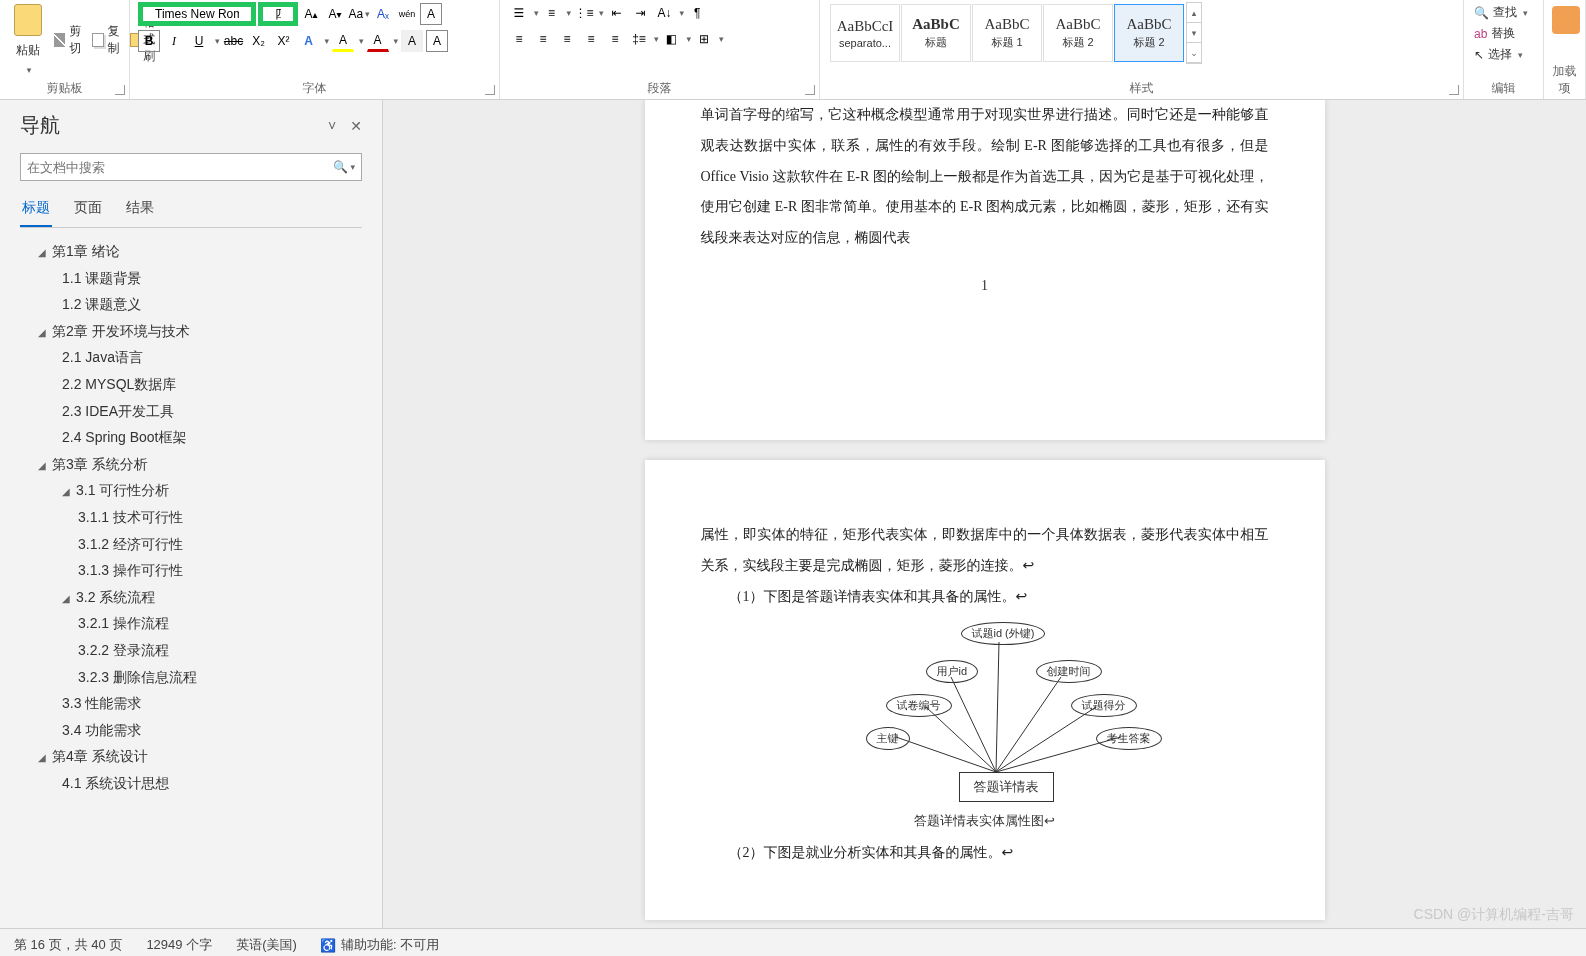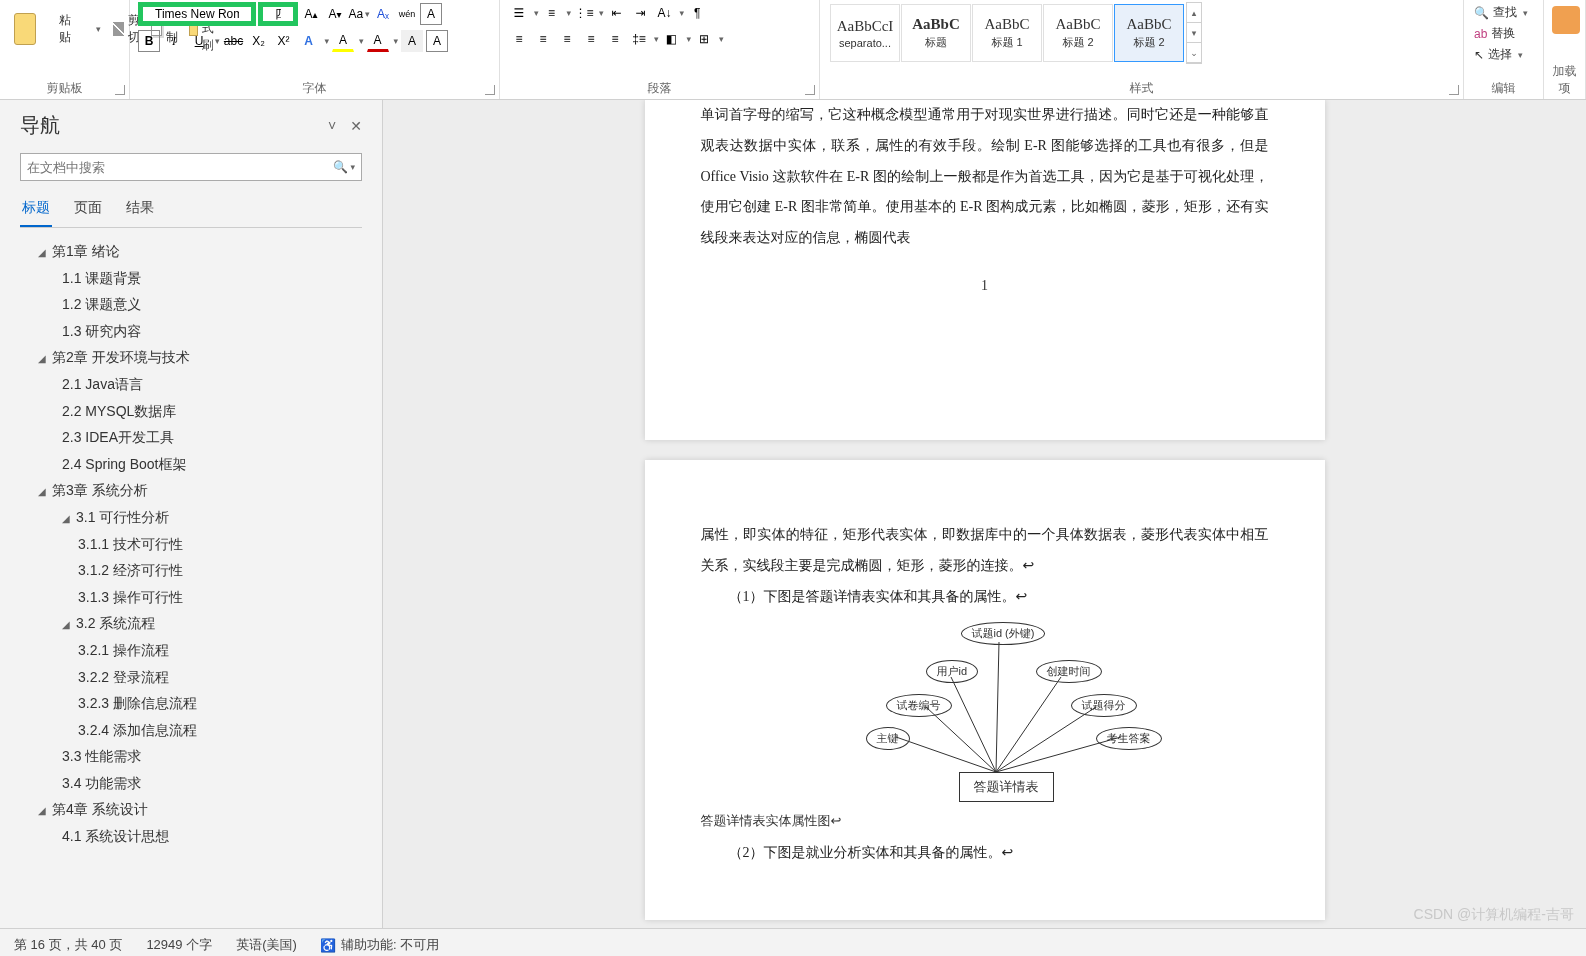--- a/index.html
+++ b/index.html
@@ -4,21 +4,21 @@
 <style>
 * { box-sizing: border-box; margin: 0; padding: 0; font-family: "Microsoft YaHei", sans-serif; }
 body { background: #f0f0f0; width: 1586px; height: 956px; overflow: hidden; font-size: 12px; color: #333; }
 
 .ribbon { background: #fff; height: 100px; display: flex; border-bottom: 1px solid #d0d0d0; }
 .ribbon-group { border-right: 1px solid #e0e0e0; padding: 2px 8px 0 8px; display: flex; flex-direction: column; position: relative; }
 .ribbon-group .label { text-align: center; font-size: 12px; color: #666; padding: 2px 0; margin-top: auto; }
 .ribbon-group .launcher { position: absolute; right: 4px; bottom: 4px; width: 10px; height: 10px; border: 1px solid #999; border-top: none; border-left: none; }
 
 .clipboard { width: 130px; }
-.paste-btn { display: flex; flex-direction: row; align-items: center; gap: 20px; padding: 2px 6px; text-align: center; }
+.paste-btn { display: flex; flex-direction: column; align-items: center; gap: 6px; padding: 2px 6px; }
 .paste-btn .icon { width: 28px; height: 32px; background: #f9d978; border: 1px solid #c0a050; border-radius: 3px; }
 .paste-btn .txt { font-size: 12px; }
 .small-btn { display: flex; align-items: center; gap: 4px; font-size: 12px; padding: 1px 2px; }
 .small-icon { width: 16px; height: 14px; display: inline-block; }
 .cut-icon { background: linear-gradient(45deg, #999 45%, transparent 45%, transparent 55%, #999 55%); }
 .copy-icon { background: #fff; border: 1px solid #999; box-shadow: 2px 2px 0 #ddd; }
 .brush-icon { background: #f9d978; border: 1px solid #c0a050; }
 
 .font-group { width: 370px; }
 .font-row1 { display: flex; gap: 2px; align-items: center; margin-bottom: 4px; }
@@ -64,21 +64,21 @@
 .nav-tree .l3 { padding-left: 58px; }
 .nav-tree .caret { display: inline-block; width: 10px; color: #666; font-size: 10px; margin-right: 4px; }
 .nav-tree .item { cursor: pointer; white-space: nowrap; }
 
 .doc-area { flex: 1; background: #ededed; overflow: auto; position: relative; }
 .page { width: 680px; background: #fff; margin: 0 auto 20px auto; box-shadow: 0 0 6px rgba(0,0,0,0.15); padding: 0 56px; position: relative; }
 .page1 { height: 340px; padding-top: 0; }
 .page2 { min-height: 460px; padding-top: 60px; }
 .body-text { font-family: "SimSun", serif; font-size: 14px; line-height: 2.2; text-align: justify; color: #222; }
 .page-num { text-align: center; font-family: "Times New Roman"; font-size: 14px; padding: 24px 0; }
-.caption { font-family: "SimSun"; font-size: 13px; margin: 8px 0; }
+.caption { text-align: center; font-family: "SimSun"; font-size: 13px; margin: 8px 0; }
 .er-diagram { position: relative; height: 180px; margin: 10px auto; }
 .ellipse { position: absolute; border: 1px solid #333; border-radius: 50%; padding: 3px 10px; font-size: 11px; background: #fff; white-space: nowrap; }
 .rect { position: absolute; border: 1px solid #333; padding: 5px 14px; font-size: 13px; background: #fff; }
 
 .statusbar { height: 28px; background: #f3f3f3; border-top: 1px solid #d0d0d0; display: flex; align-items: center; padding: 16px 14px; font-size: 13px; color: #444; gap: 24px; }
 .watermark { position: absolute; right: 12px; bottom: 32px; color: #c8c8c8; font-size: 14px; }
 .chev { font-size: 9px; color: #666; margin-left: 2px; }
 </style>
 </head>
 <body>
@@ -256,36 +256,34 @@
     </div>
     <div class="nav-tabs">
       <div class="nav-tab active">标题</div>
       <div class="nav-tab">页面</div>
       <div class="nav-tab">结果</div>
     </div>
     <div class="nav-tree" id="nav-tree">
         <div class="item l1"><span class="caret">◢</span><span>第1章 绪论</span></div>
         <div class="item l2"><span>1.1 课题背景</span></div>
         <div class="item l2"><span>1.2 课题意义</span></div>
-        <div class="item l2"><span>1.3 研究内容</span></div>
         <div class="item l1"><span class="caret">◢</span><span>第2章 开发环境与技术</span></div>
         <div class="item l2"><span>2.1 Java语言</span></div>
         <div class="item l2"><span>2.2 MYSQL数据库</span></div>
         <div class="item l2"><span>2.3 IDEA开发工具</span></div>
         <div class="item l2"><span>2.4 Spring Boot框架</span></div>
         <div class="item l1"><span class="caret">◢</span><span>第3章 系统分析</span></div>
         <div class="item l2"><span class="caret">◢</span><span>3.1 可行性分析</span></div>
         <div class="item l3"><span>3.1.1 技术可行性</span></div>
         <div class="item l3"><span>3.1.2 经济可行性</span></div>
         <div class="item l3"><span>3.1.3 操作可行性</span></div>
         <div class="item l2"><span class="caret">◢</span><span>3.2 系统流程</span></div>
         <div class="item l3"><span>3.2.1 操作流程</span></div>
         <div class="item l3"><span>3.2.2 登录流程</span></div>
         <div class="item l3"><span>3.2.3 删除信息流程</span></div>
-        <div class="item l3"><span>3.2.4 添加信息流程</span></div>
         <div class="item l2"><span>3.3 性能需求</span></div>
         <div class="item l2"><span>3.4 功能需求</span></div>
         <div class="item l1"><span class="caret">◢</span><span>第4章 系统设计</span></div>
         <div class="item l2"><span>4.1 系统设计思想</span></div>
       </div>
   </div>
 
   <div class="doc-area">
     <div class="page page1">
       <div class="body-text">单词首字母的缩写，它这种概念模型通常用于对现实世界进行描述。同时它还是一种能够直观表达数据中实体，联系，属性的有效手段。绘制 E-R 图能够选择的工具也有很多，但是 Office Visio 这款软件在 E-R 图的绘制上一般都是作为首选工具，因为它是基于可视化处理，使用它创建 E-R 图非常简单。使用基本的 E-R 图构成元素，比如椭圆，菱形，矩形，还有实线段来表达对应的信息，椭圆代表</div>

